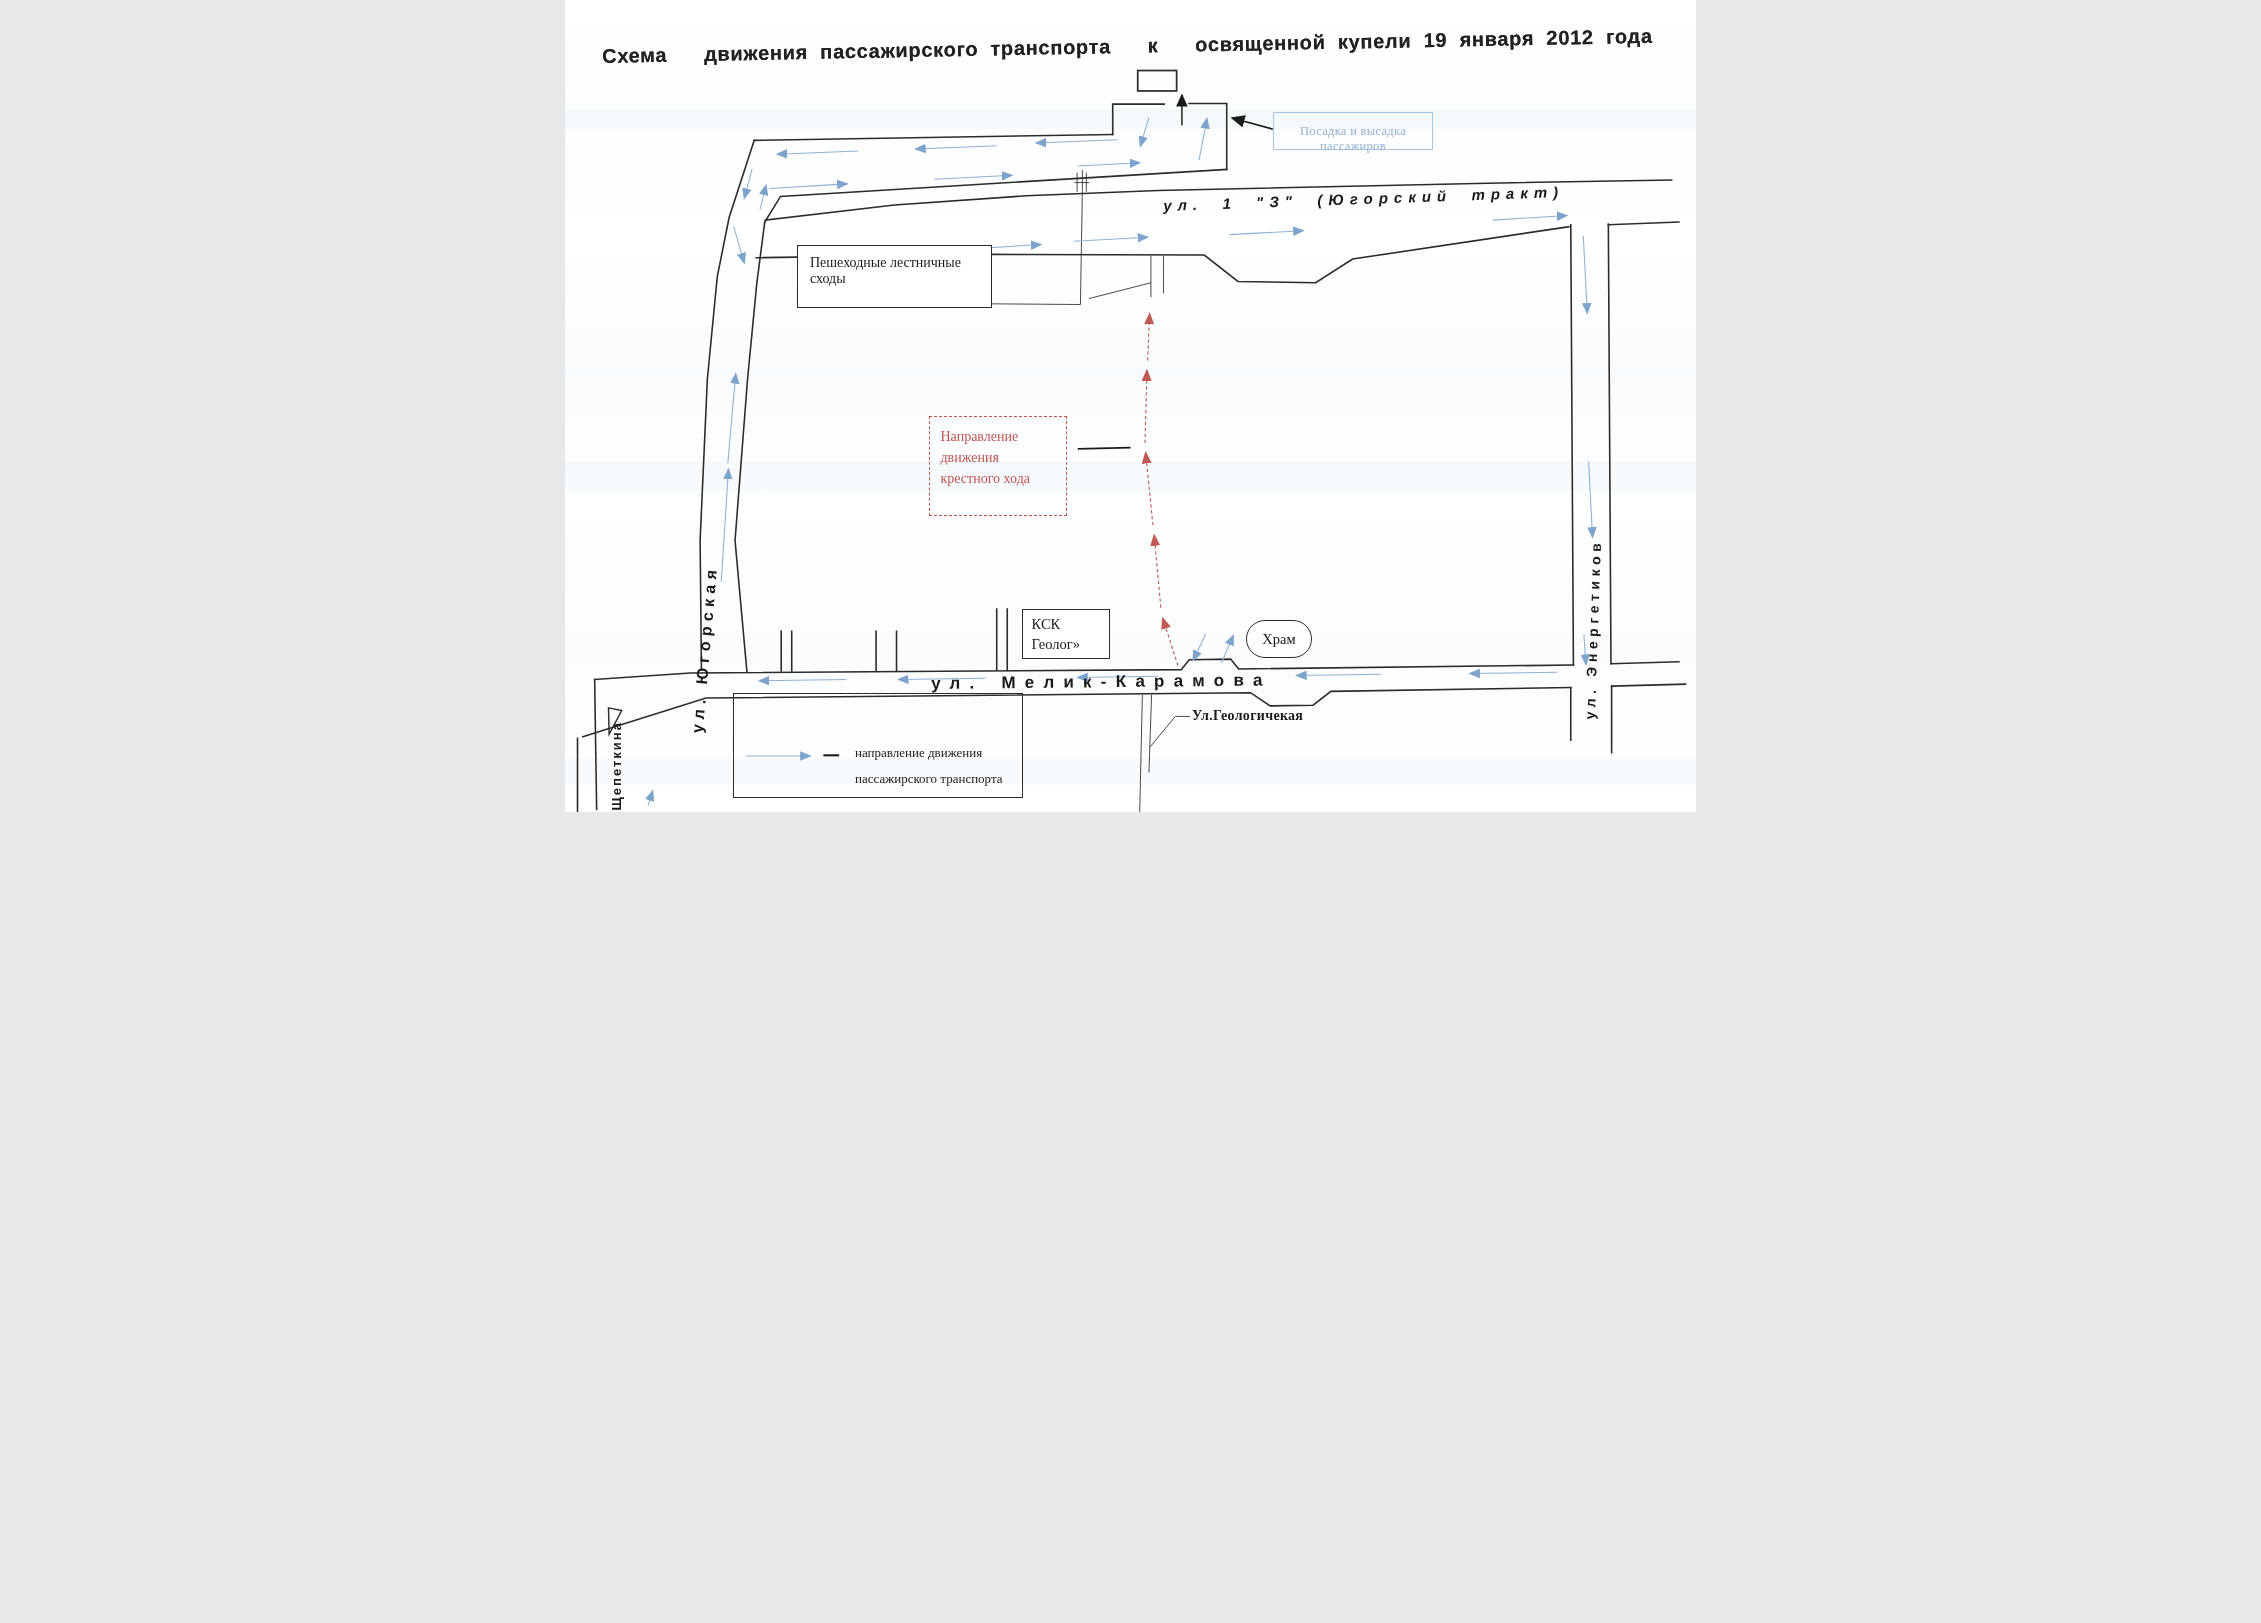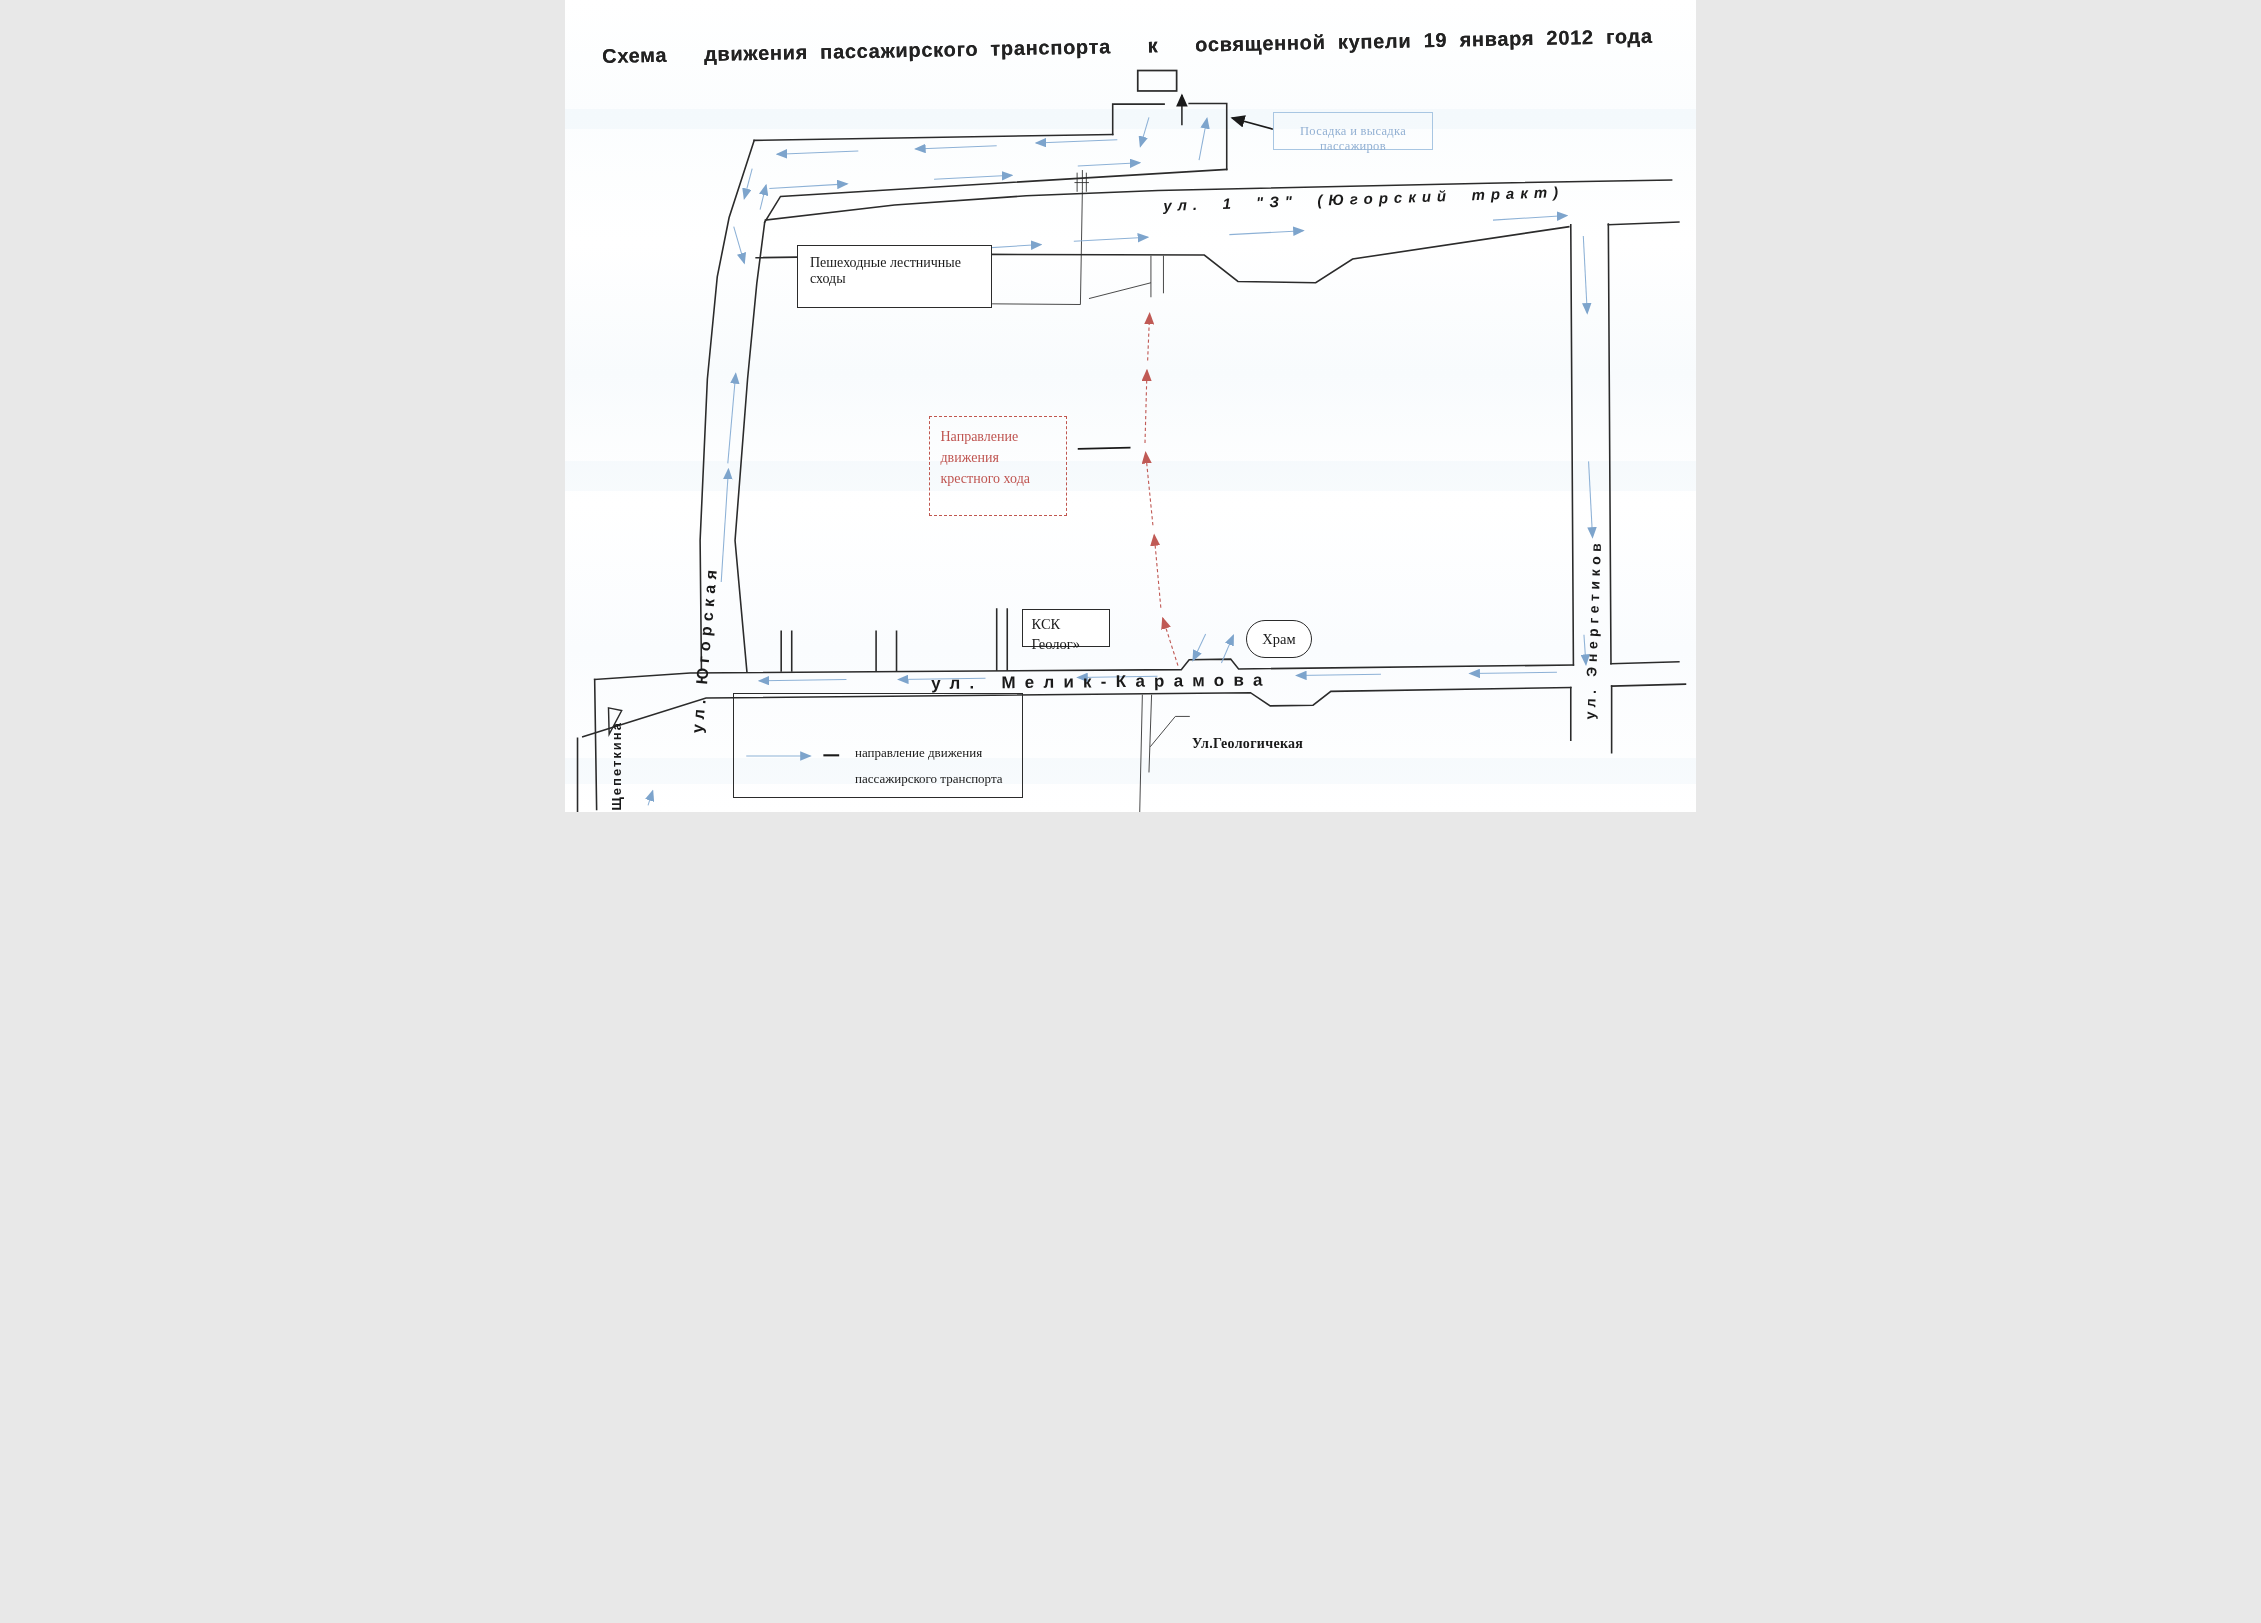--- a/index.html
+++ b/index.html
@@ -17,33 +17,33 @@
     left:37px;top:46px;width:1094px;
     font-size:20px;font-weight:700;letter-spacing:0.7px;word-spacing:6px;
     transform:rotate(-1.1deg);transform-origin:left top;color:#222;
     text-shadow:0 0 0.4px #444;
   }
   .box{position:absolute;border:1.3px solid #2b2b2b;background:#ffffff;box-sizing:border-box;}
   .box-stairs{left:232px;top:245px;width:195px;height:63px;}
   .box-stairs .t{position:absolute;left:12px;top:9.2px;font-family:"Liberation Serif",serif;font-size:14px;}
   .box-red{left:364px;top:416px;width:138px;height:100px;border:1.3px dashed #c0574f;background:transparent;}
   .box-red .t{position:absolute;left:10.5px;top:9.2px;font-family:"Liberation Serif",serif;font-size:14px;color:#bf5450;line-height:1.5;}
-  .box-ksk{left:457px;top:609px;width:88px;height:38px;}
+  .box-ksk{left:457px;top:609px;width:88px;height:50px;}
   .box-ksk .t{position:absolute;left:8.6px;top:5.3px;font-family:"Liberation Serif",serif;font-size:14.5px;line-height:1.35;}
   .box-temple{left:681px;top:620px;width:66px;height:38px;border-radius:19px;}
   .box-temple .t{position:absolute;left:0;top:10px;width:100%;text-align:center;font-family:"Liberation Serif",serif;font-size:14.5px;}
   .box-blue{left:708px;top:112px;width:160px;height:38px;border:1px solid #a8c6e2;background:transparent;}
   .box-blue .t{position:absolute;left:0;top:10.5px;width:100%;text-align:center;font-family:"Liberation Serif",serif;font-size:12.5px;color:#93b1d3;letter-spacing:0.3px;}
   .box-legend{left:168px;top:693px;width:290px;height:105px;background:transparent;}
   .legend-t1{left:290px;top:746px;font-family:"Liberation Serif",serif;font-size:13px;}
   .legend-t2{left:290px;top:772px;font-family:"Liberation Serif",serif;font-size:13px;}
   .street{font-weight:700;}
   .st-1z{left:598px;top:198px;font-size:15px;font-style:italic;letter-spacing:6px;word-spacing:9.2px;transform:rotate(-2deg);transform-origin:left top;}
   .st-melik{left:366px;top:675px;font-size:17px;letter-spacing:9.2px;word-spacing:4px;transform:rotate(-0.6deg);transform-origin:left top;}
-  .st-geolog{left:627px;top:709px;font-size:14px;font-family:"Liberation Serif",serif;font-weight:700;letter-spacing:0.3px;margin-top:28px;}
+  .st-geolog{left:627px;top:709px;font-size:14px;font-family:"Liberation Serif",serif;font-weight:700;letter-spacing:0.3px;}
   .st-yug{left:140px;top:649px;font-size:16px;letter-spacing:5.3px;transform:translate(-50%,-50%) rotate(-85deg);transform-origin:center center;}
   .st-shchep{left:51px;top:781px;font-size:13px;letter-spacing:2px;transform:translate(-50%,-50%) rotate(-90deg);transform-origin:center center;}
   .st-energ{left:1028px;top:629px;font-size:14px;letter-spacing:4.6px;transform:translate(-50%,-50%) rotate(-88deg);transform-origin:center center;}
 </style>
 </head>
 <body>
 
 <div class="page">
 
   <div class="scanband" style="top:109px;height:20px;"></div>

